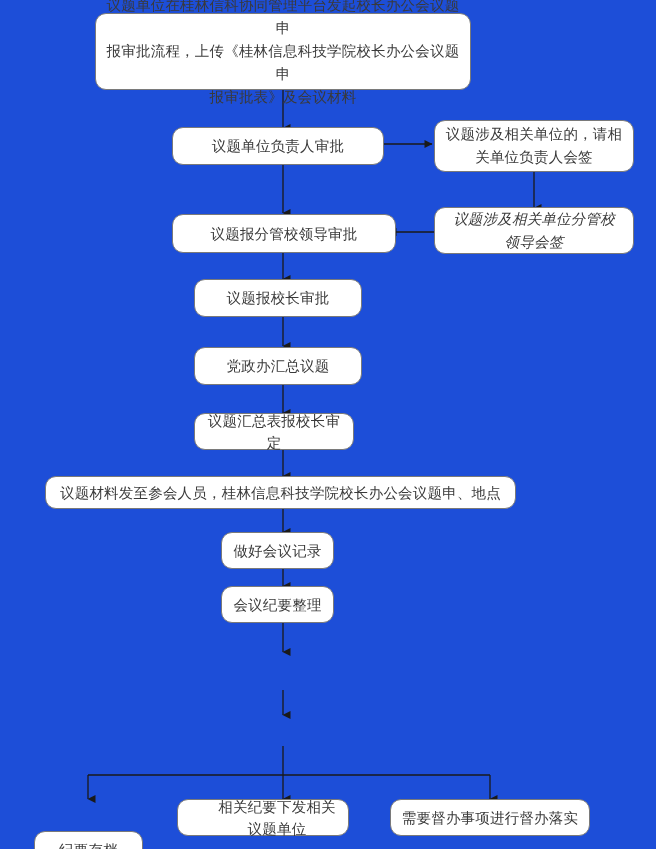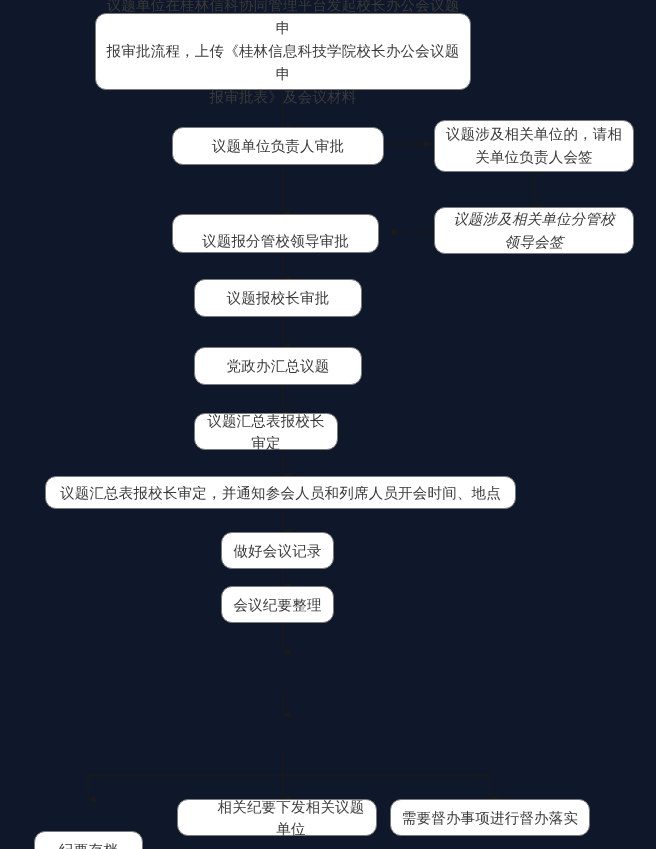--- a/index.html
+++ b/index.html
@@ -7,21 +7,21 @@
     padding: 0;
     background: #ffffff;
   }
   body {
     font-family: "Liberation Serif", "DejaVu Serif", serif;
   }
   #canvas {
     position: relative;
     width: 656px;
     height: 849px;
-    background: #0f172a;
+    background: #1d4ed8;
     overflow: hidden;
   }
   #edge-layer {
     position: absolute;
     left: 0;
     top: 0;
     width: 656px;
     height: 849px;
     pointer-events: none;
   }
@@ -118,55 +118,55 @@
   <div class="node multiline" style="left:434px; top:120px; width:200px; height:52px;">
     <span class="label">议题涉及相关单位的，请相
 关单位负责人会签</span>
   </div>
 
   <div class="node multiline" style="left:434px; top:207px; width:200px; height:47px;font-style:italic;">
     <span class="label">议题涉及相关单位分管校
 领导会签</span>
   </div>
 
-  <div class="node" style="left:172px; top:214px; width:207px; height:39px;align-items:flex-end;">
+  <div class="node" style="left:172px; top:214px; width:224px; height:39px;">
     <span class="label">议题报分管校领导审批</span>
   </div>
 
   <div class="node" style="left:194px; top:347px; width:168px; height:38px;">
     <span class="label">党政办汇总议题</span>
   </div>
 
   <div class="node" style="left:194px; top:279px; width:168px; height:38px;">
     <span class="label">议题报校长审批</span>
   </div>
 
-  <div class="node" style="left:194px; top:413px; width:144px; height:37px;">
+  <div class="node" style="left:194px; top:413px; width:160px; height:37px;">
     <span class="label">议题汇总表报校长审定</span>
   </div>
 
   <div class="node" style="left:45px; top:476px; width:471px; height:33px;">
-    <span class="label">议题汇总表报校长审定，并通知参会人员和列席人员开会时间、地点</span>
+    <span class="label">议题材料发至参会人员，桂林信息科技学院校长办公会议题申、地点</span>
   </div>
 
   <div class="node" style="left:221px; top:532px; width:113px; height:37px;">
     <span class="label">做好会议记录</span>
   </div>
 
   <div class="node" style="left:221px; top:586px; width:113px; height:37px;justify-content:center;">
     <span class="label">会议纪要整理</span>
   </div>
 
 
 
   <div class="node" style="left:34px; top:799px; width:109px; height:37px;margin-top:32px;">
     <span class="label">纪要存档</span>
   </div>
 
-  <div class="node" style="left:177px; top:799px; width:200px; height:37px;padding-left:28px;">
+  <div class="node" style="left:177px; top:799px; width:172px; height:37px;padding-left:28px;">
     <span class="label">相关纪要下发相关议题单位</span>
   </div>
 
   <div class="node" style="left:390px; top:799px; width:200px; height:37px;">
     <span class="label">需要督办事项进行督办落实</span>
   </div>
 
 </div>
 
 </body></html>

